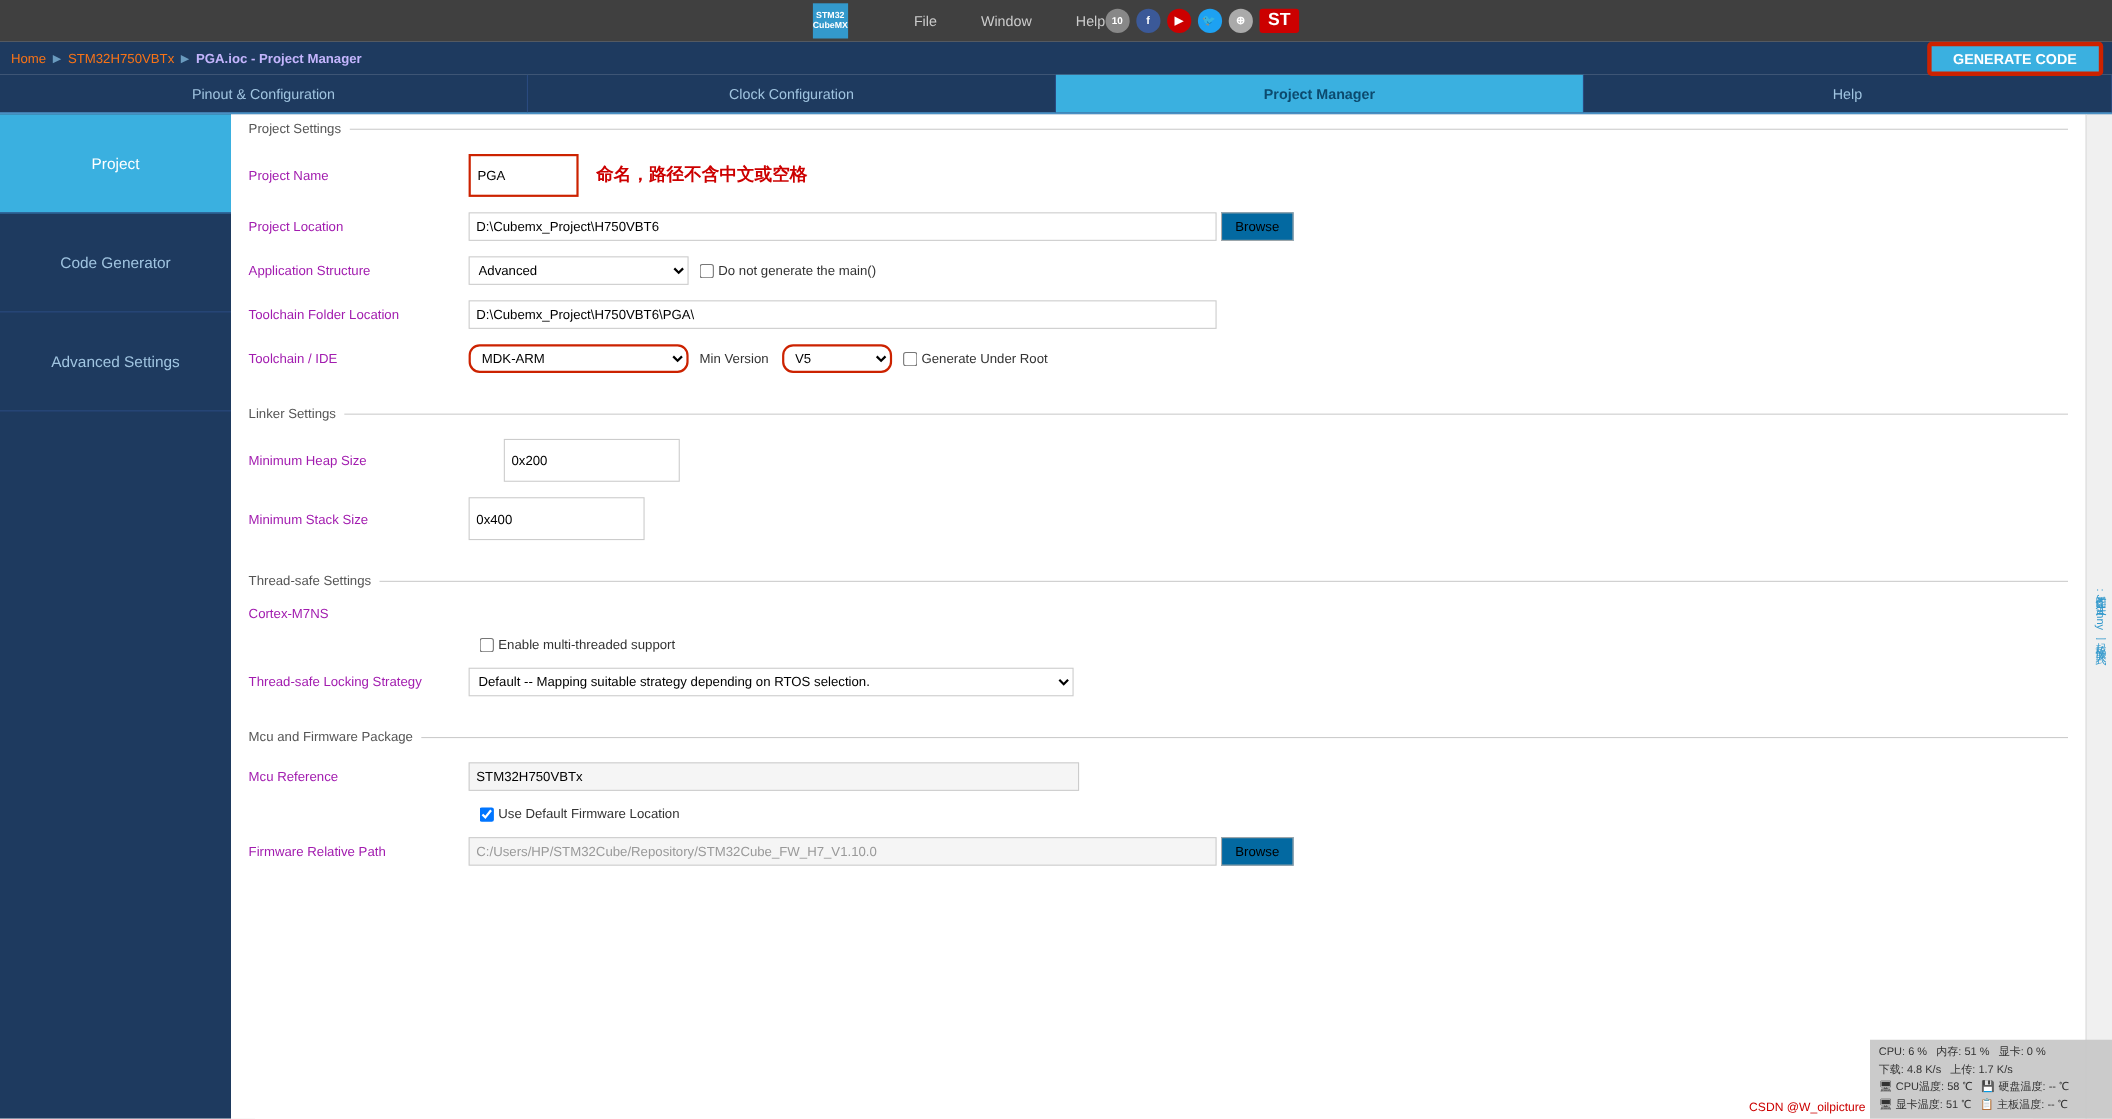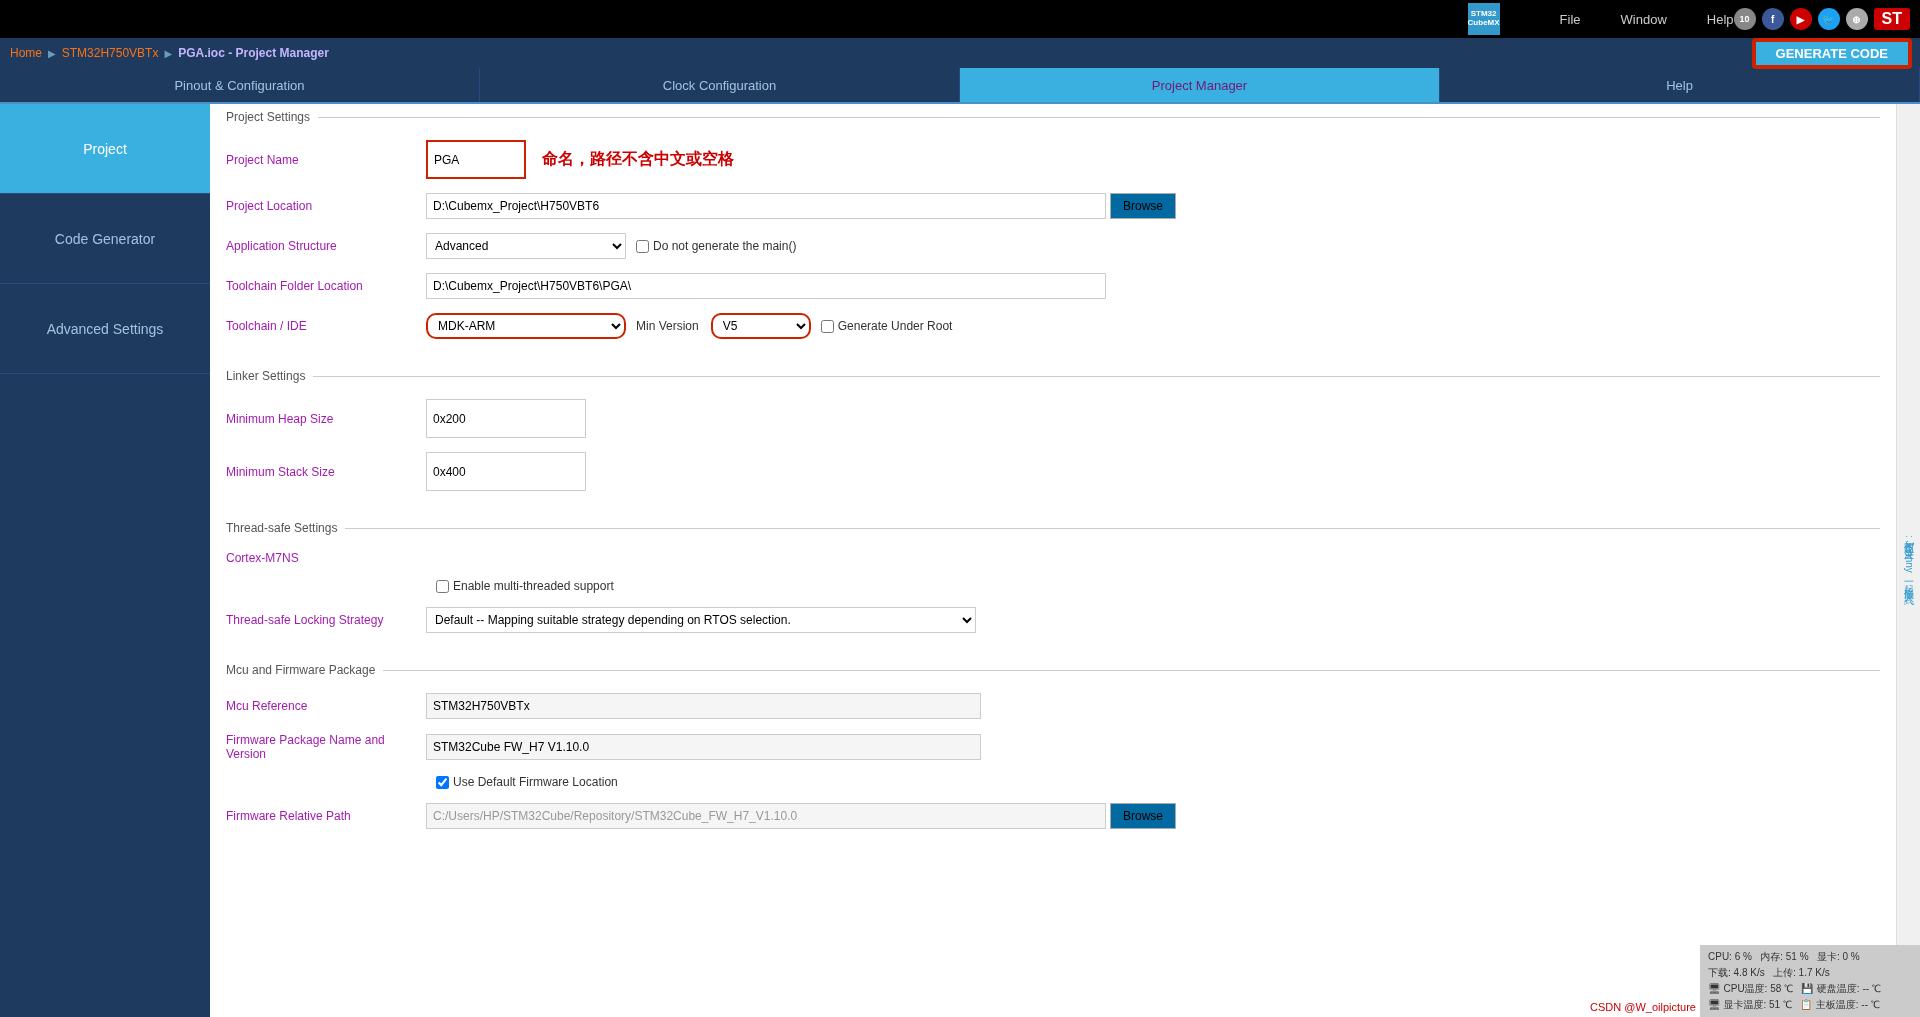--- a/index.html
+++ b/index.html
@@ -1,24 +1,24 @@
 <!DOCTYPE html>
 <html><head>
   <meta charset="utf-8">
   <style>
     * { box-sizing: border-box; margin: 0; padding: 0; }
     body { font-family: Arial, sans-serif; font-size: 12px; background: #f0f0f0; overflow-x: hidden; }
 
     
     .top-header {
-      background: #000000;
+      background: #404040;
       height: 38px;
       display: flex;
       align-items: center;
-      justify-content: flex-end;
+      justify-content: center;
       padding: 0 10px;
     }
     .top-header-left {
       display: flex;
       align-items: center;
       gap: 60px;
     }
     .logo-area {
       display: flex;
       align-items: center;
@@ -92,22 +92,22 @@
       display: flex;
       align-items: center;
       justify-content: center;
       color: #a0c4e0;
       font-size: 13px;
       cursor: pointer;
       border-right: 1px solid #2a4a7f;
     }
     .main-tab.active {
       background: #3ab0e0;
-      color: #701a75;
-      font-weight: normal;
+      color: #0c4a6e;
+      font-weight: bold;
     }
 
     
     .sidebar {
       width: 210px;
       background: #1e3a5f;
       flex-shrink: 0;
     }
     .sidebar-item {
       height: 90px;
@@ -417,21 +417,21 @@
         </label>
       </div>
     </div>
 
     <div class="section-divider">
       <span>Linker Settings</span>
     </div>
     <div class="form-area">
       <div class="form-row">
         <div class="form-label">Minimum Heap Size</div>
-        <input class="form-input" style="max-width: 160px;" type="text" value="0x200">
+        <input class="form-input" style="max-width: 160px; margin-left: 32px;" type="text" value="0x200">
       </div>
       <div class="form-row">
         <div class="form-label">Minimum Stack Size</div>
         <input class="form-input" style="max-width: 160px;" type="text" value="0x400">
       </div>
     </div>
 
     <div class="section-divider">
       <span>Thread-safe Settings</span>
     </div>
@@ -454,24 +454,20 @@
       </div>
     </div>
 
     <div class="section-divider">
       <span>Mcu and Firmware Package</span>
     </div>
     <div class="form-area">
       <div class="form-row">
         <div class="form-label">Mcu Reference</div>
         <input class="mcu-input" type="text" value="STM32H750VBTx" style="">
-      </div>
-      <div class="form-row">
-        <div class="form-label">Firmware Package Name and Version</div>
-        <input class="mcu-input" type="text" value="STM32Cube FW_H7 V1.10.0" style="">
       </div>
       <div class="form-row">
         <div class="form-label"></div>
         <label class="checkbox-label">
           <input type="checkbox" checked="" style="">
           <span>Use Default Firmware Location</span>
         </label>
       </div>
       <div class="form-row">
         <div class="form-label">Firmware Relative Path</div>

